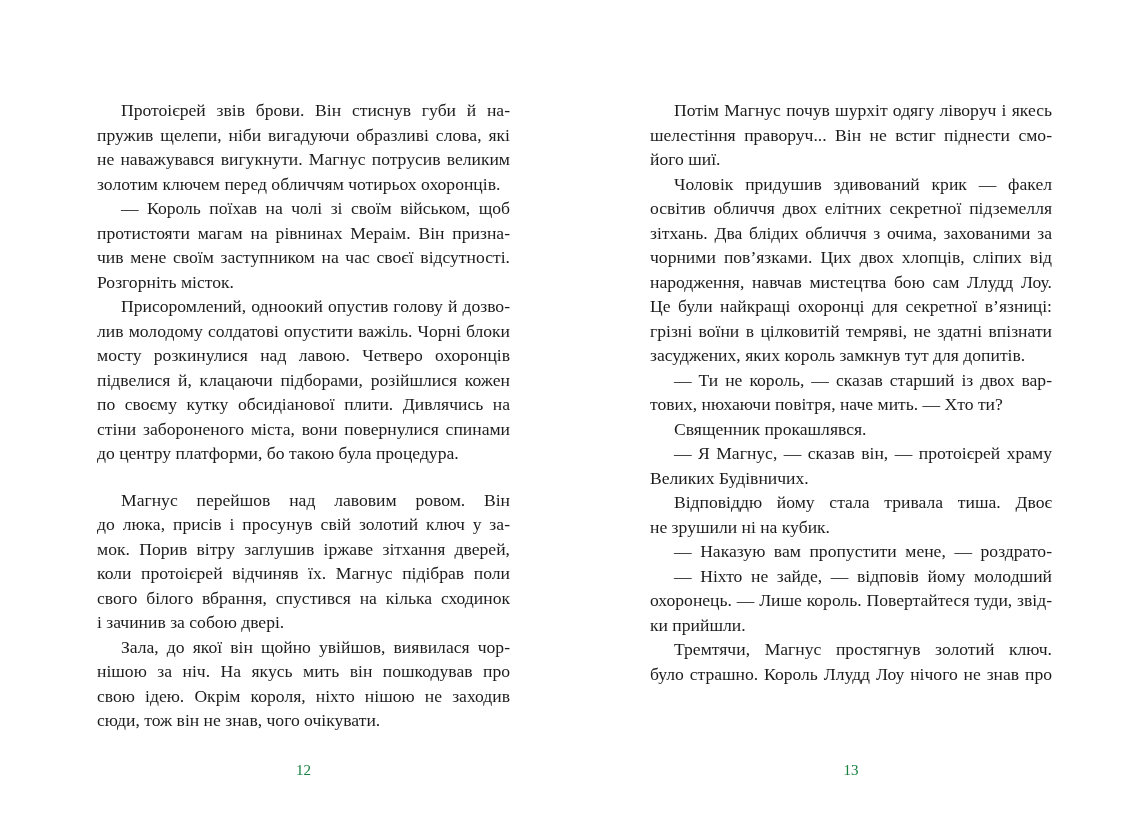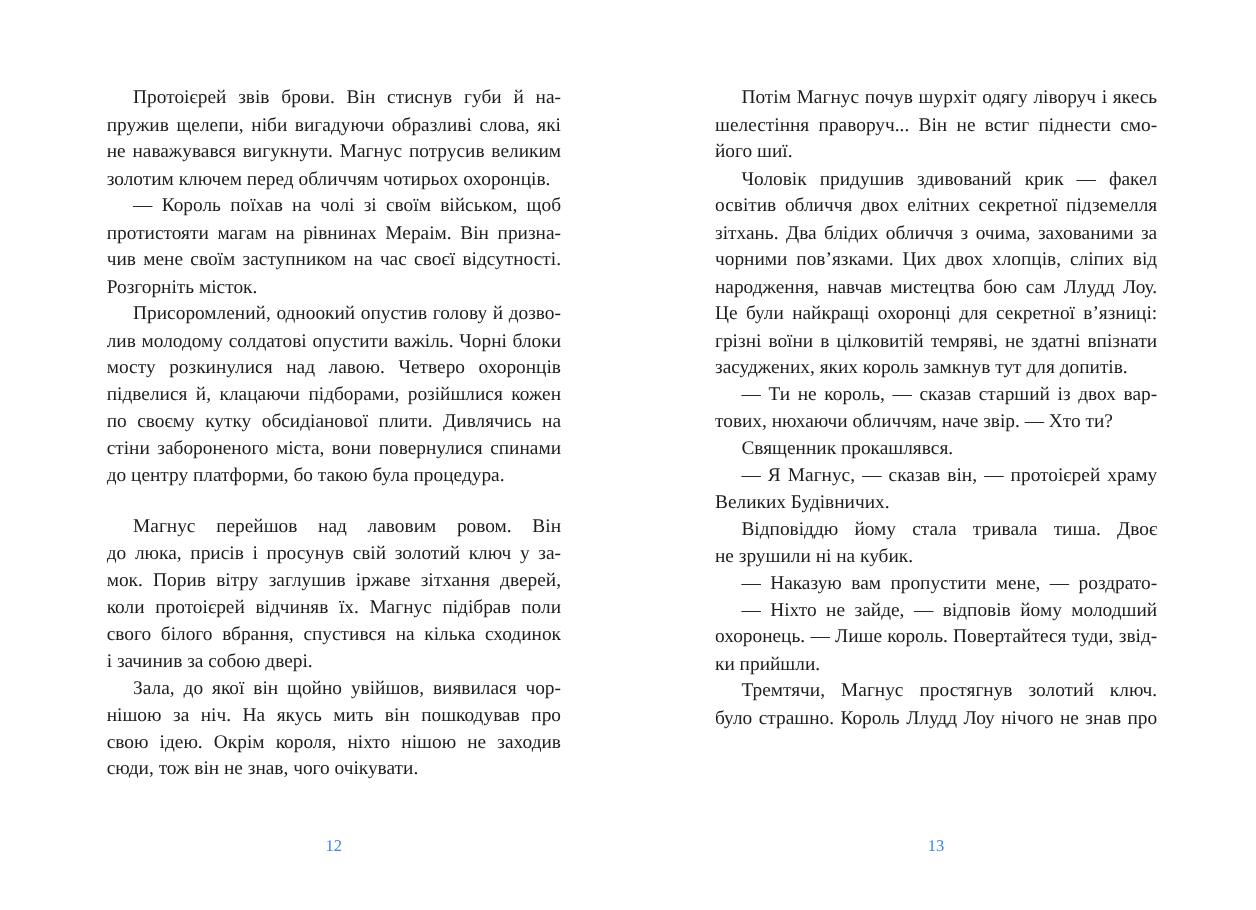--- a/index.html
+++ b/index.html
@@ -8,42 +8,42 @@
     height: 827px;
     background: #ffffff;
     position: relative;
     overflow: hidden;
     font-family: "Liberation Serif", serif;
     color: #1c1c1c;
   }
   .spread { position: absolute; inset: 0; }
   .page-text {
     position: absolute;
-    top: 76px;
+    top: 98px;
     font-size: 17.6px;
     line-height: 24.5px;
   }
   #text-0 { left: 97px;  width: 413px; }
   #text-1 { left: 650px; width: 402px; }
   .para { margin: 0; }
   .para.scene-break { margin-top: 22px; }
   .line {
     text-align: justify;
     text-align-last: justify;
     height: 24.5px;
     overflow: hidden;
   }
   .line.first { text-indent: 24px; }
   .line.end { text-align-last: left; }
   .page-num {
     position: absolute;
     top: 762px;
     font-size: 15px;
     text-align: center;
-    color: #3b82f6;
+    color: #15803d;
   }
   #num-0 { left: 97px;  width: 413px; }
   #num-1 { left: 650px; width: 402px; }
 </style>
 </head>
 <body>
 
 <div class="spread">
   <section>
     <div class="page-text" id="text-0">
@@ -97,21 +97,21 @@
           <div class="line">освітив обличчя двох елітних секретної підземелля</div>
           <div class="line">зітхань. Два блідих обличчя з очима, захованими за</div>
           <div class="line">чорними пов’язками. Цих двох хлопців, сліпих від</div>
           <div class="line">народження, навчав мистецтва бою сам Ллудд Лоу.</div>
           <div class="line">Це були найкращі охоронці для секретної в’язниці:</div>
           <div class="line">грізні воїни в цілковитій темряві, не здатні впізнати</div>
           <div class="line end">засуджених, яких король замкнув тут для допитів.</div>
         </div>
         <div class="para">
           <div class="line first">— Ти не король, — сказав старший із двох вар-</div>
-          <div class="line end">тових, нюхаючи обличчям, наче звір. — Хто ти?</div>
+          <div class="line end">тових, нюхаючи повітря, наче мить. — Хто ти?</div>
         </div>
         <div class="para">
           <div class="line first end">Священник прокашлявся.</div>
         </div>
         <div class="para">
           <div class="line first">— Я Магнус, — сказав він, — протоієрей храму</div>
           <div class="line end">Великих Будівничих.</div>
         </div>
         <div class="para">
           <div class="line first">Відповіддю йому стала тривала тиша. Двоє сліпців</div>

